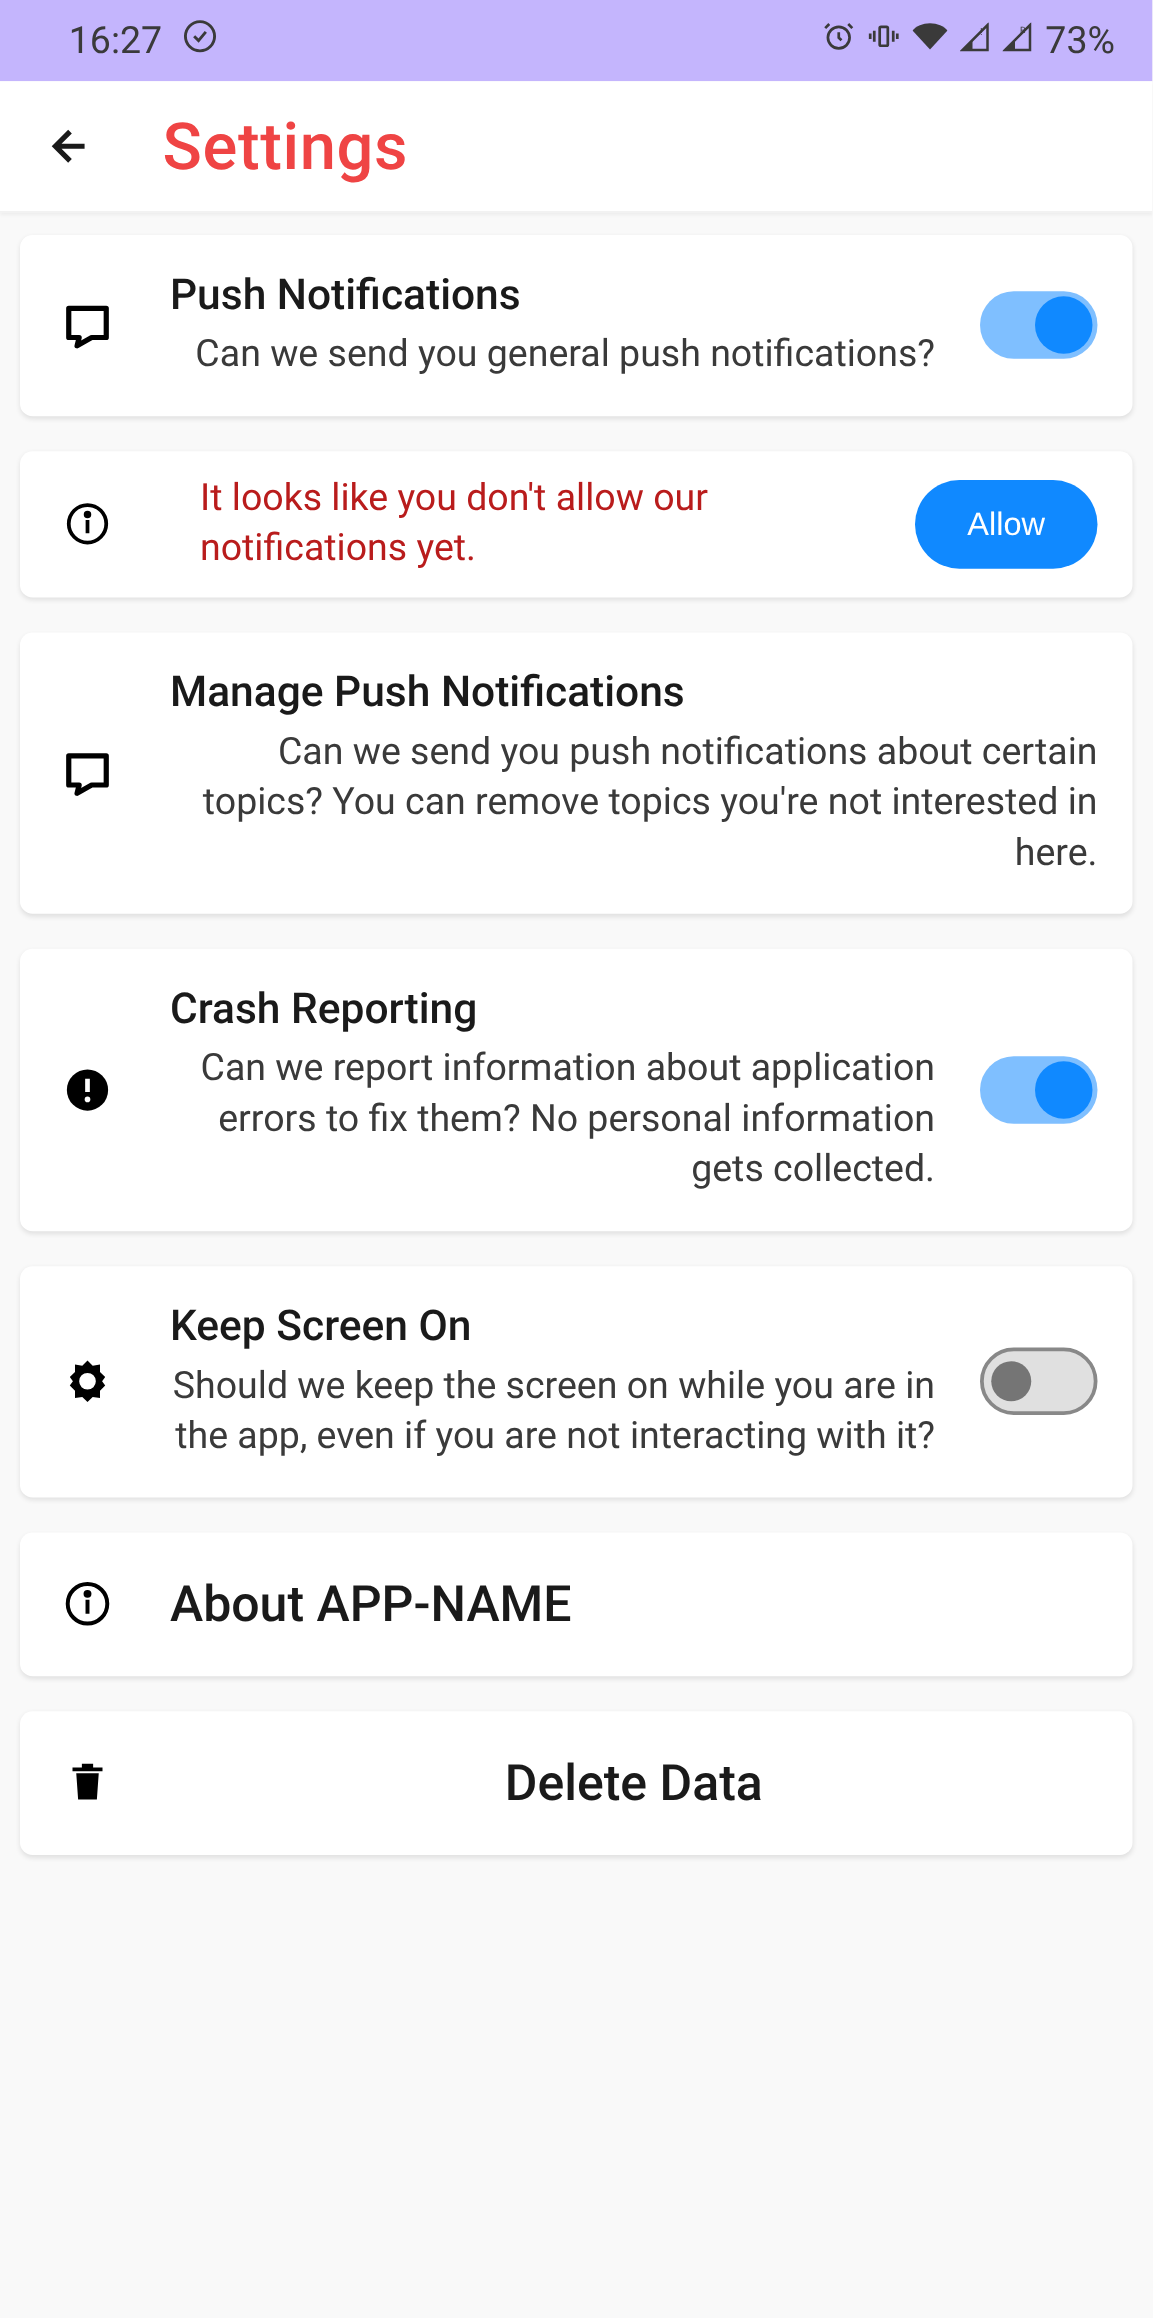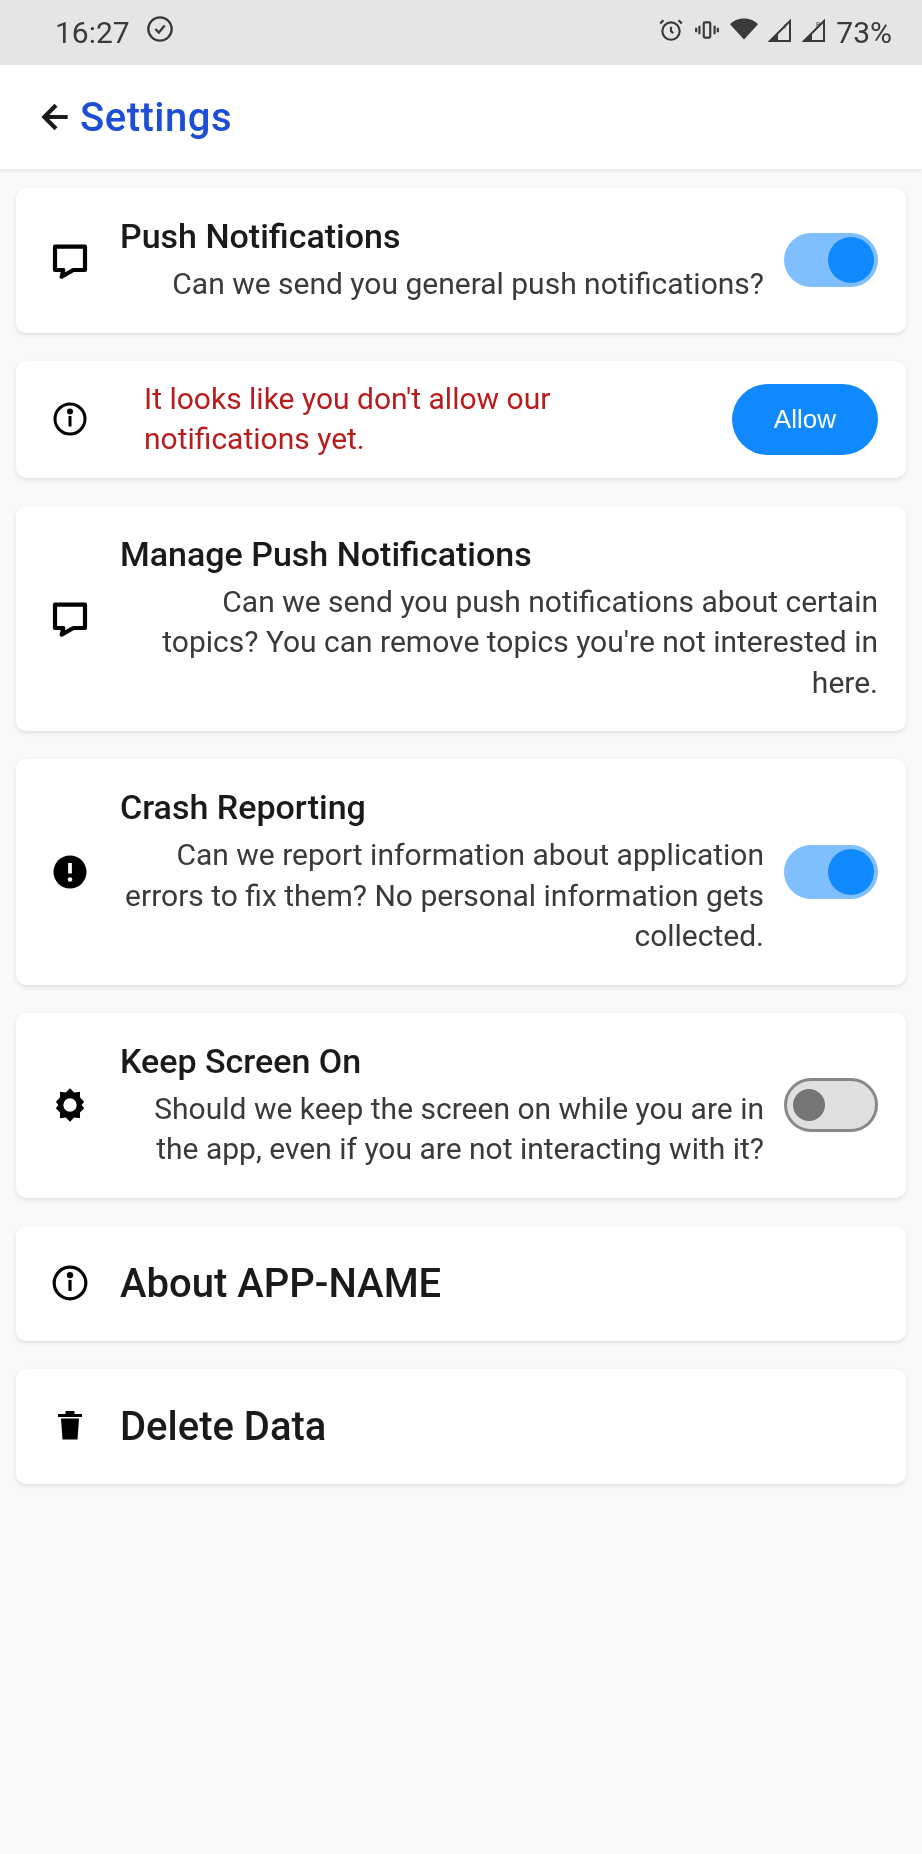--- a/index.html
+++ b/index.html
@@ -10,21 +10,21 @@
     
     body {
       font-family: -apple-system, BlinkMacSystemFont, 'Segoe UI', Roboto, sans-serif;
       background: #f9f9f9;
       width: 922px;
       height: 1854px;
       overflow: hidden;
     }
     
     .status-bar {
-      background: #e5e5e5;
+      background: #c4b5fd;
       height: 65px;
       display: flex;
       align-items: center;
       justify-content: space-between;
       padding: 0 30px 0 55px;
       color: #3a3a3a;
       font-size: 30px;
     }
     
     .status-left {
@@ -54,40 +54,41 @@
       height: 48px;
       border: none;
       background: none;
       cursor: pointer;
       display: flex;
       align-items: center;
       justify-content: center;
     }
     
     .app-bar-title {
-      font-size: 40px;
+      font-size: 52px;
       font-weight: 500;
-      color: #1d4ed8;
+      color: #ef4444;
+      margin-left: 50px;
       letter-spacing: 0.5px;
     }
     
     .content {
       padding: 18px 16px;
       display: flex;
       flex-direction: column;
       gap: 28px;
     }
     
     .card {
       background: #ffffff;
       border-radius: 10px;
       padding: 28px 28px 28px 24px;
       display: flex;
       align-items: center;
-      gap: 20px;
+      gap: 36px;
       box-shadow: 0 2px 4px rgba(0,0,0,0.1);
     }
     
     .card-icon {
       width: 60px;
       flex-shrink: 0;
       display: flex;
       align-items: center;
       justify-content: center;
     }
@@ -316,21 +317,21 @@
         <circle cx="12" cy="12" r="10"></circle>
         <line x1="12" y1="10" x2="12" y2="17"></line>
         <circle cx="12" cy="7" r="1" fill="#000"></circle>
       </svg>
     </div>
     <div class="card-text">
       <div class="card-action-title">About APP-NAME</div>
     </div>
   </div>
 
-  <div class="card" style="padding:34px 28px 34px 24px;">
+  <div class="card" style="padding:34px 28px 34px 24px;text-align:center;">
     <div class="card-icon">
       <svg width="36" height="36" viewBox="0 0 24 24" fill="#000">
         <path d="M6 7h12l-1 14H7L6 7zM4 4h16v2H4V4zM9 2h6v2H9V2z"></path>
       </svg>
     </div>
     <div class="card-text">
       <div class="card-action-title">Delete Data</div>
     </div>
   </div>
 

